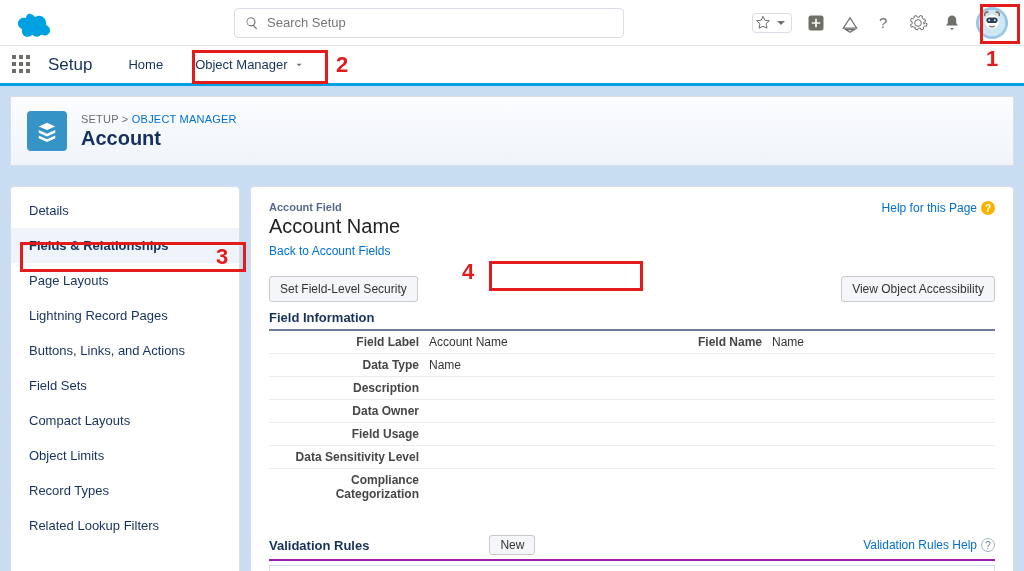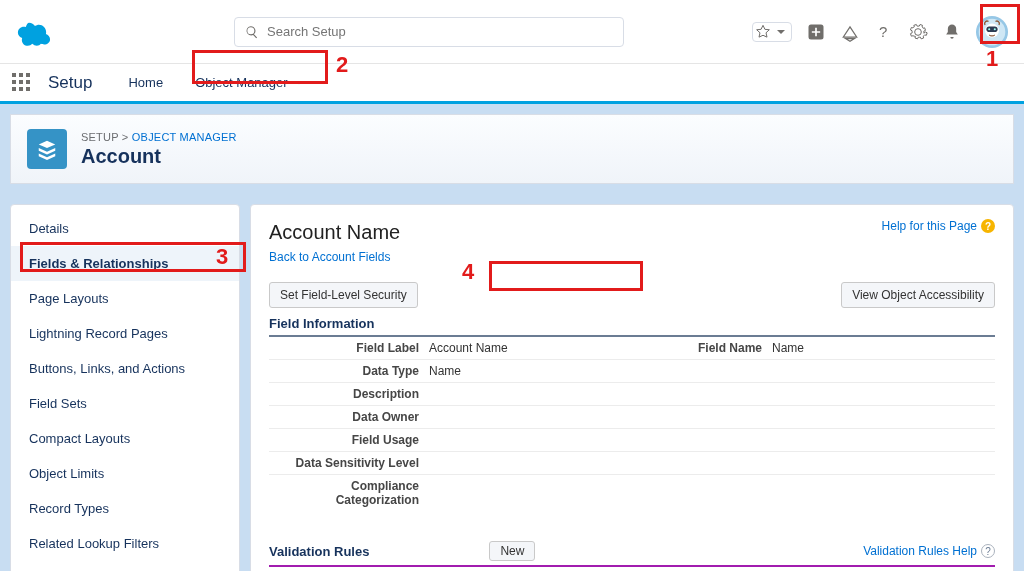--- a/index.html
+++ b/index.html
@@ -1,20 +1,20 @@
 <!DOCTYPE html>
 <html><head>
 <meta charset="utf-8">
 <style>
   * { box-sizing: border-box; margin: 0; padding: 0; }
   body { font-family: "Salesforce Sans", Arial, sans-serif; font-size: 13px; color: #16325c; background: #fff; width: 1024px; }
   a { color: #0070d2; text-decoration: none; }
 
   
-  .global-header { display: flex; align-items: center; height: 64px; padding: 0 12px; border-bottom: 1px solid #e5e5e5; }
+  .global-header { display: flex; align-items: center; height: 46px; padding: 0 12px; border-bottom: 1px solid #e5e5e5; }
   .sf-cloud { width: 42px; height: 28px; margin-right: 10px; fill: #00a1e0; }
   .search-wrap { flex: 0 0 auto; margin-left: 170px; display: flex; align-items: center; width: 390px; height: 30px; border: 1px solid #d8dde6; border-radius: 4px; padding: 0 10px; color: #706e6b; }
   .search-wrap svg { width: 14px; height: 14px; fill: #706e6b; margin-right: 8px; }
   .search-input { border: none; outline: none; font-size: 13px; color: #706e6b; flex: 1; background: transparent; }
   .header-spacer { flex: 1; }
   .header-icons { display: flex; align-items: center; gap: 14px; margin-right: 4px; }
   .hicon { width: 20px; height: 20px; fill: #706e6b; display: block; }
   .favorite-group { display: flex; align-items: center; border: 1px solid #d8dde6; border-radius: 4px; padding: 1px 2px; gap: 2px; }
   .favorite-group .hicon { width: 16px; height: 16px; }
   .avatar-wrap { width: 32px; height: 32px; border-radius: 50%; overflow: hidden; background: #96c7e6; display:flex; align-items:center; justify-content:center; }
@@ -178,20 +178,21 @@
     <div class="side-item">Object Limits</div>
     <div class="side-item">Record Types</div>
     <div class="side-item">Related Lookup Filters</div>
   </div>
 
   <div class="content">
     <div class="help-link">
       <a href="#">Help for this Page</a>
       <span class="help-dot">?</span>
     </div>
+    <div class="field-crumb">Account Field</div>
     <div class="field-title">Account Name</div>
     <a href="#" class="back-link">Back to Account Fields</a>
 
     <div class="btn-row">
       <button class="sf-btn">Set Field-Level Security</button>
       <button class="sf-btn">View Object Accessibility</button>
     </div>
 
     <div class="section-hdr">Field Information</div>
     <div class="info-grid">

